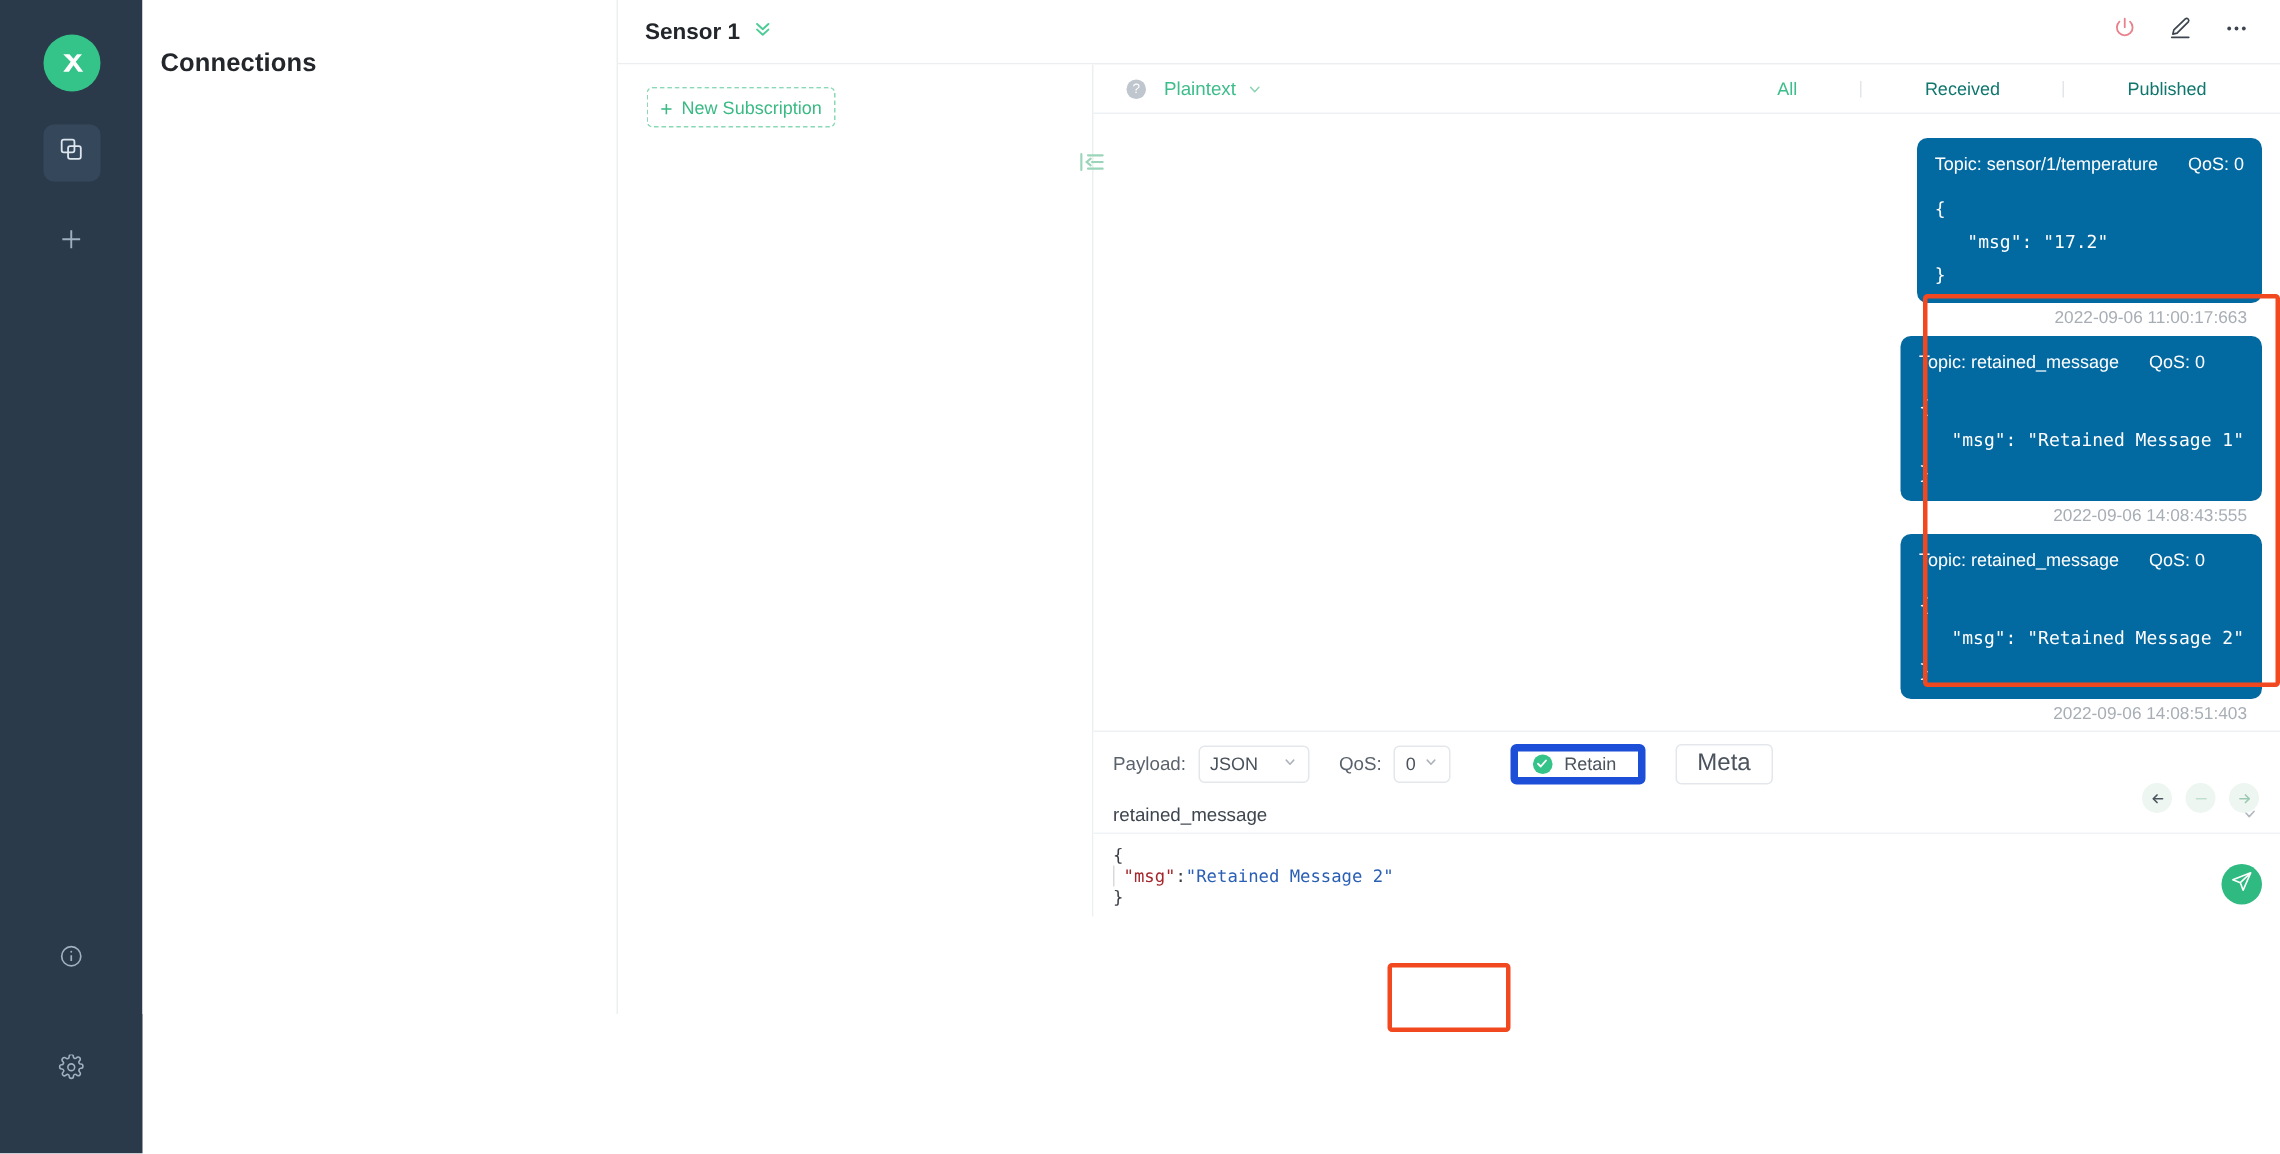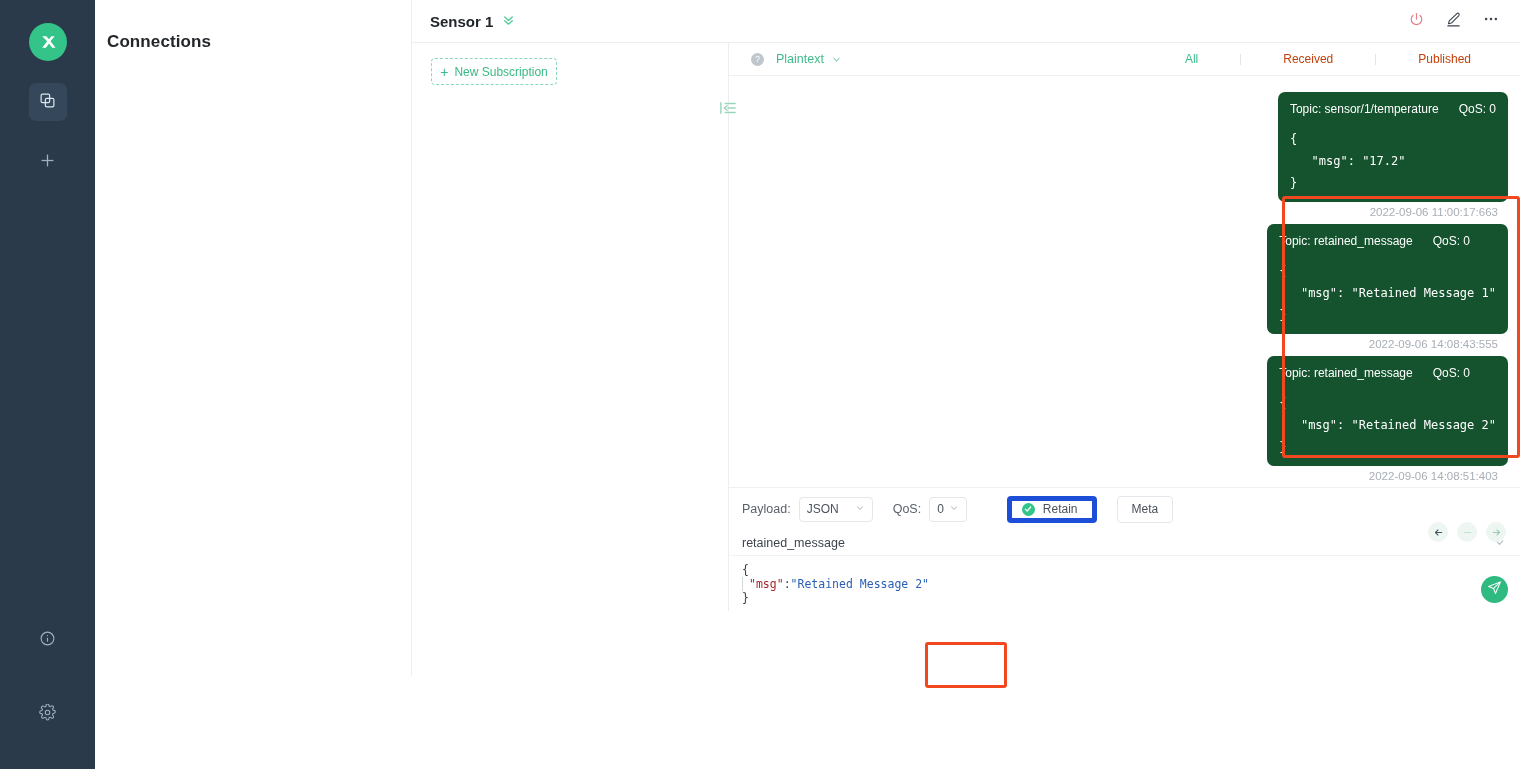--- a/index.html
+++ b/index.html
@@ -97,32 +97,32 @@
   .help-circle {
     width: 13px; height: 13px; border-radius: 50%;
     background: #bfc6cd; color: #fff; font-size: 9px;
     display: flex; align-items: center; justify-content: center;
     margin-right: 12px; cursor: pointer;
   }
   .format-label { color: #3dbd8b; font-size: 12.5px; cursor: pointer; }
   .format-chev { margin-left: 7px; display: inline-flex; cursor: pointer; }
   .tb-spacer { flex: 1 1 auto; }
   .filter-tabs { display: flex; align-items: center; font-size: 12px; gap: 28px; }
-  .filter-tab { color: #c2410c; padding: 0 14px; cursor: pointer; }
+  .filter-tab { color: #0f766e; padding: 0 14px; cursor: pointer; }
   .filter-tab.active { color: #3dbd8b; }
   .filter-sep { width: 1px; height: 11px; background: #e2e6ea; }
 
   .msg-scroll {
     flex: 1 1 auto; overflow: hidden; position: relative;
     padding: 16px 12px 0 22px;
   }
   .msg-row { display: flex; justify-content: flex-end; margin-bottom: 6px; }
   .msg-wrap { display: flex; flex-direction: column; align-items: flex-end; }
   .bubble {
-    background: #14532d; color: #ffffff;
+    background: #0369a1; color: #ffffff;
     border-radius: 7px; padding: 10px 12px 8px 12px;
     min-width: 205px; max-width: 420px;
   }
   .bubble-head {
     font-size: 12px; margin-bottom: 12px; white-space: nowrap;
     display: flex; align-items: center;
   }
   .bubble-head .qos { margin-left: 20px; }
   .bubble-body {
     font-family: "DejaVu Sans Mono", "Liberation Mono", monospace;
@@ -152,21 +152,21 @@
     display: flex; align-items: center; padding: 0 14px 0 10px;
     font-size: 12px; color: #4a525c; cursor: pointer; background: #fff;
   }
   .check {
     width: 13px; height: 13px; border-radius: 50%; background: #34c388;
     margin-right: 8px; display: flex; align-items: center; justify-content: center;
   }
   .meta-btn {
     height: 27px; border: 1px solid #e3e7eb; border-radius: 4px;
     display: flex; align-items: center; padding: 0 14px;
-    font-size: 12px; color: #4a525c; cursor: pointer; background: #fff;
+    font-size: 16px; color: #4a525c; cursor: pointer; background: #fff;
     margin-left: 20px;
   }
   .topic-row {
     height: 26px; display: flex; align-items: center;
     padding-left: 13px; font-size: 12.5px; color: #3e454e;
     border-bottom: 1px solid #f0f3f5;
   }
   .topic-spacer { flex: 1 1 auto; }
   .topic-chev { padding-right: 14px; cursor: pointer; display: flex; }
   .editor {

